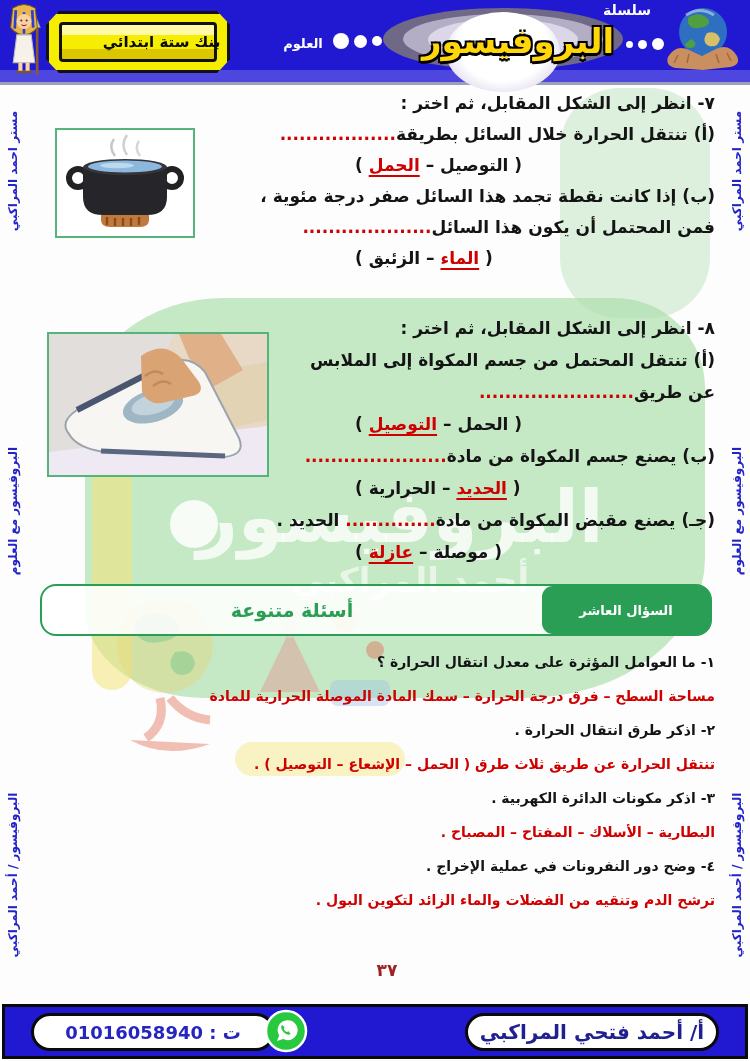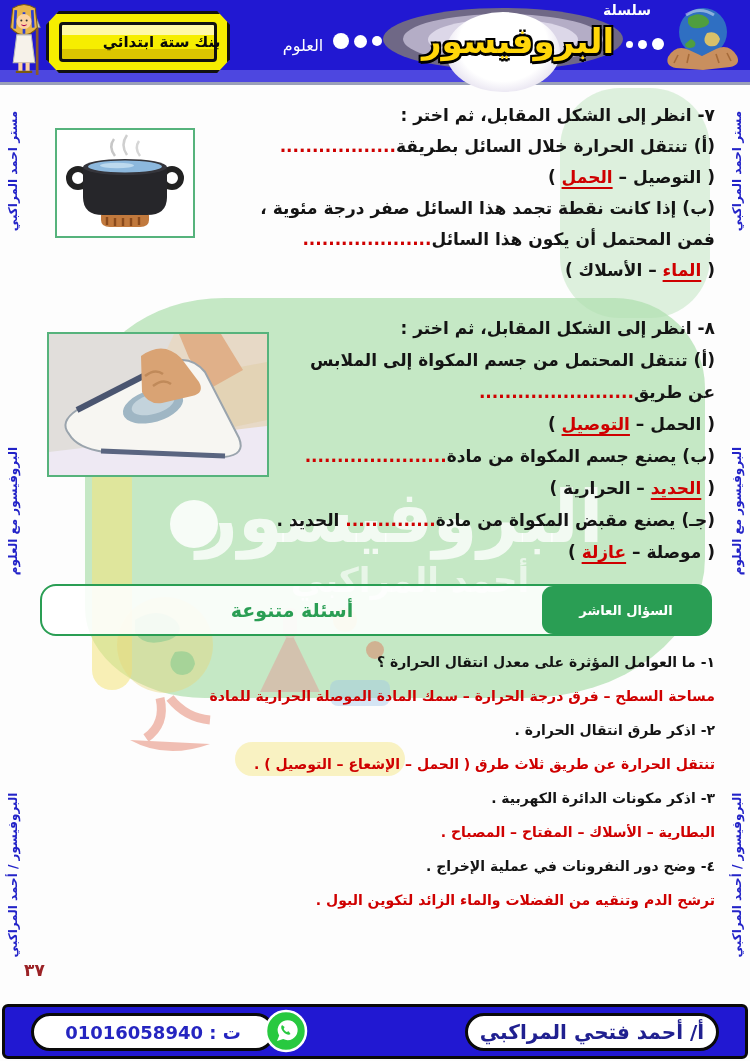--- a/index.html
+++ b/index.html
@@ -11,21 +11,21 @@
   .hdr{position:absolute;left:0;top:0;width:750px;height:85px;z-index:5;
        background:linear-gradient(180deg,#2118d2 0 82%,#4d47e0 82% 97%,#9aa0b8 97% 100%);}
   .hdr *{position:absolute;}
   .pharaoh{left:3px;top:3px;width:42px;height:74px;}
   .badge{left:46px;top:11px;width:178px;height:56px;background:#f6ee00;border:3px solid #111;
          border-radius:8px;clip-path:polygon(7% 0,93% 0,100% 22%,100% 78%,93% 100%,7% 100%,0 78%,0 22%);}
   .badge-inner{left:10px;top:8px;right:10px;bottom:8px;border:3px solid #111;border-radius:4px;
          background:linear-gradient(180deg,#fff9a8 0 28%,#f6ee00 28% 72%,#dcc600 72% 100%);
          display:flex;align-items:center;justify-content:center;padding-left:47px;}
   .badge-inner span{position:static;font-size:15px;font-weight:bold;color:#0a0a0a;white-space:nowrap;}
-  .subject{left:268px;top:36px;width:70px;text-align:center;color:#fff;font-weight:normal;font-size:16px;}
+  .subject{left:268px;top:36px;width:70px;text-align:center;color:#fff;font-weight:bold;font-size:13px;}
   .series{left:594px;top:2px;width:66px;text-align:center;color:#fff;font-weight:bold;font-size:14px;}
   .ell{border-radius:50%;}
   .ell1{left:383px;top:8px;width:240px;height:62px;background:#6f6886;}
   .ell2{left:403px;top:14px;width:200px;height:50px;background:#b4adc6;}
   .ell3{left:428px;top:19px;width:150px;height:41px;background:#dcd7e8;}
   .ell4{left:446px;top:12px;width:114px;height:80px;background:radial-gradient(ellipse at 50% 40%,#ffffff 0 55%,#e7e3f0 75%,#cfc9de 100%);}
   .logo-text{left:378px;top:21px;width:280px;text-align:center;color:#ffd60a;font-size:34px;font-weight:bold;
              text-shadow:-2px -2px 0 #000,2px -2px 0 #000,-2px 2px 0 #000,2px 2px 0 #000,0 3px 0 #000;white-space:nowrap;}
   .dots{display:flex;align-items:center;gap:5px;}
   .dots i{position:static;display:block;border-radius:50%;background:#fff;}
@@ -55,37 +55,37 @@
   
   .figbox{position:absolute;background:#fff;border:2px solid #56b37c;z-index:1;}
   .pot-box{left:55px;top:128px;width:136px;height:106px;}
   .iron-box{left:47px;top:332px;width:218px;height:141px;}
   .figbox svg{display:block;width:100%;height:100%;}
   
   .qblock{position:absolute;right:35px;z-index:2;width:530px;}
   .qline{font-size:17px;font-weight:bold;color:#141414;line-height:31px;white-space:nowrap;}
   .q8 .qline{line-height:32px;}
   .dotsr{color:#cf0000;letter-spacing:1px;}
-  .choice{text-align:right;padding-left:170px;}
+  .choice{text-align:left;padding-left:170px;}
   .ans{color:#cf0000;text-decoration:underline;text-decoration-thickness:2px;text-underline-offset:4px;}
   
   .secbar{position:absolute;left:40px;right:38px;top:584px;height:48px;z-index:2;
           border:2.5px solid #2a9e54;border-radius:16px;background:rgba(255,255,255,.88);
           display:flex;flex-direction:row;align-items:stretch;}
   .sec-title{width:168px;background:#2a9e54;border-radius:11px;display:flex;align-items:center;justify-content:center;
              color:#fff;font-size:13px;font-weight:bold;}
   .sec-sub{flex:1;display:flex;align-items:center;justify-content:center;color:#2a9e54;font-size:19px;font-weight:bold;}
   
   .qa{position:absolute;right:35px;left:35px;top:645px;z-index:2;}
   .qa div{font-size:14px;font-weight:bold;line-height:34px;white-space:nowrap;color:#141414;}
   .ared{color:#cf0000 !important;}
   
-  .pgnum{position:absolute;left:0;right:0;top:960px;text-align:left;font-size:17px;font-weight:bold;color:#9b2226;z-index:2;padding-left:24px;}
+  .pgnum{position:absolute;left:0;right:0;top:960px;text-align:center;font-size:17px;font-weight:bold;color:#9b2226;z-index:2;padding-left:24px;}
   .ftr{position:absolute;left:2px;right:2px;bottom:2px;height:49px;background:#2118d2;
-       border:3px solid #0a0a0a;border-radius:6px;z-index:5;text-decoration:underline;}
+       border:3px solid #0a0a0a;border-radius:0;z-index:5;text-decoration:underline;}
   .pill{position:absolute;top:6px;height:32px;background:#fff;border:3px solid #0a0a0a;border-radius:19px;
         display:flex;align-items:center;justify-content:center;font-weight:bold;}
   .pill-phone{left:26px;width:238px;color:#2525c0;font-size:18px;direction:rtl;}
   .pill-name{right:26px;width:248px;color:#202090;font-size:20px;}
   .wa{position:absolute;left:258px;top:1px;width:46px;height:46px;}
 </style>
 </head>
 <body>
 
 <div class="page">
@@ -201,34 +201,34 @@
       <path d="M20 100 Q10 88 28 76 L118 30 Q140 19 156 38 L190 104 Q197 121 175 123 L55 118 Q28 114 20 100 z" fill="#f7f6f2" stroke="#9aa4ad" stroke-width="2"></path>
       <path d="M28 76 L118 30" stroke="#4a5570" stroke-width="6" fill="none"></path>
       <path d="M52 117 L176 122" stroke="#5a6580" stroke-width="5" fill="none"></path>
       <ellipse cx="104" cy="72" rx="31" ry="16" fill="#9fb6c4" transform="rotate(-16 104 72)"></ellipse>
       <ellipse cx="104" cy="70" rx="22" ry="10" fill="#c3d3dc" transform="rotate(-16 104 70)"></ellipse>
       <path d="M92 22 q22 -16 40 2 l18 24 q6 11 -7 14 l-30 7 q-14 2 -20 -11 z" fill="#d9a374"></path>
       <path d="M96 42 q10 -8 18 -2 M104 52 q10 -8 18 -2" stroke="#c08a5a" stroke-width="2.5" fill="none"></path>
     </svg>
   </div>
 
-  <div class="qblock" style="top:100px">
+  <div class="qblock" style="top:88px">
     <div class="qline">٧- انظر إلى الشكل المقابل، ثم اختر :</div>
     <div class="qline">
       <span>(أ) تنتقل الحرارة خلال السائل بطريقة</span><span class="dotsr">..................</span>
     </div>
     <div class="qline choice">
       <span>( التوصيل – </span><span class="ans">الحمل</span><span> )</span>
     </div>
     <div class="qline">(ب) إذا كانت نقطة تجمد هذا السائل صفر درجة مئوية ،</div>
     <div class="qline">
       <span>فمن المحتمل أن يكون هذا السائل</span><span class="dotsr">....................</span>
     </div>
     <div class="qline choice">
-      <span>( </span><span class="ans">الماء</span><span> – الأسلاك )</span>
+      <span>( </span><span class="ans">الماء</span><span> – الزئبق )</span>
     </div>
   </div>
 
   <div class="qblock q8" style="top:312px">
     <div class="qline">٨- انظر إلى الشكل المقابل، ثم اختر :</div>
     <div class="qline">(أ) تنتقل المحتمل من جسم المكواة إلى الملابس</div>
     <div class="qline">
       <span>عن طريق</span><span class="dotsr">........................</span>
     </div>
     <div class="qline choice">

